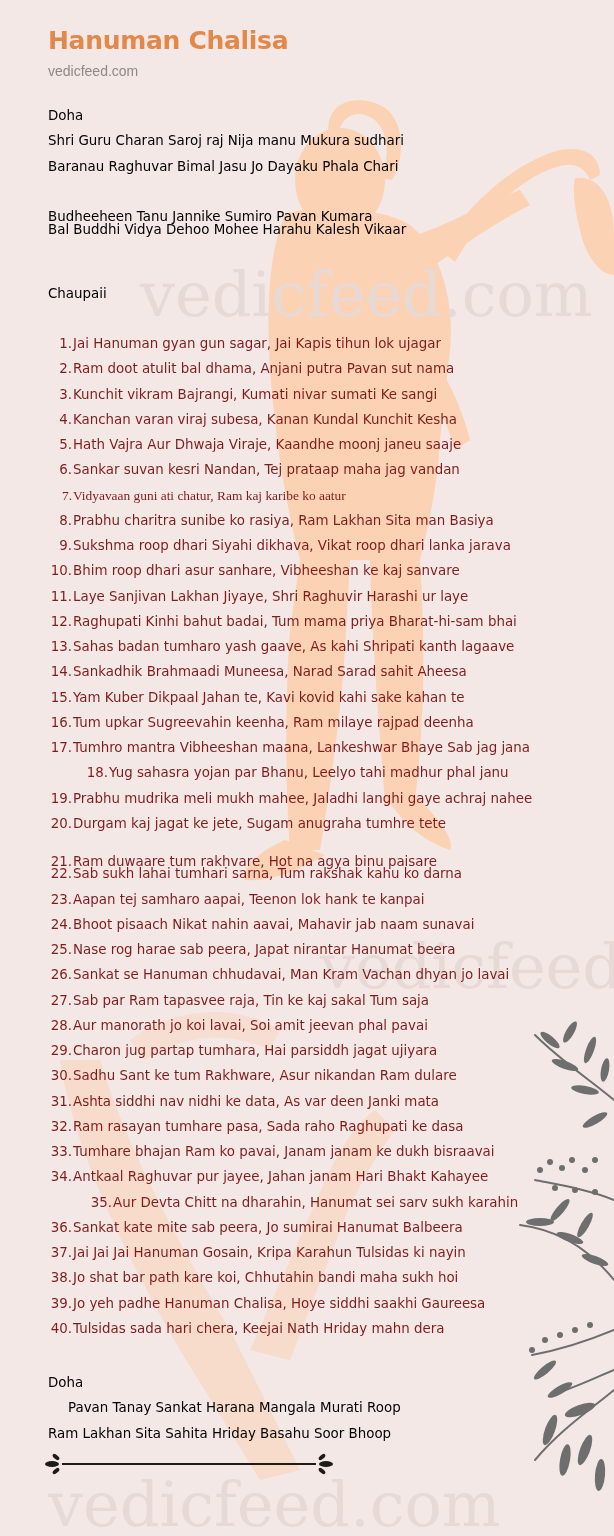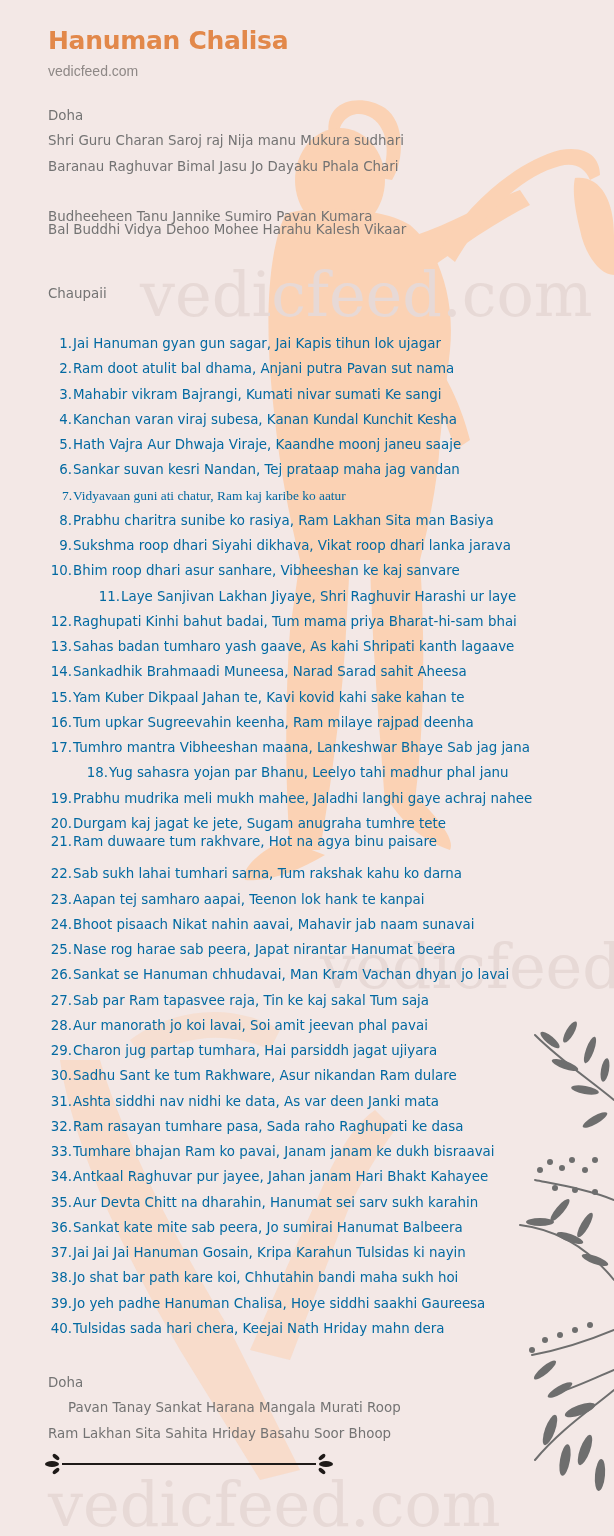--- a/index.html
+++ b/index.html
@@ -19,25 +19,25 @@
     position:absolute; left:48px; top:26px;
     font-family:"DejaVu Sans", sans-serif; font-weight:bold;
     font-size:25px; color:#e2884a; letter-spacing:-0.3px;
   }
   .subtitle {
     position:absolute; left:48px; top:63px;
     font-family:"Liberation Sans", sans-serif; font-size:14px; color:#8e8886;
   }
   .line {
     position:absolute; left:48px;
-    font-size:13.4px; line-height:18px; white-space:nowrap; color:#737373;
+    font-size:13.4px; line-height:18px; white-space:nowrap; color:#000000;
   }
   .verse {
     position:absolute; left:48px;
-    font-size:13.4px; line-height:18px; white-space:nowrap; color:#0369a1;
+    font-size:13.4px; line-height:18px; white-space:nowrap; color:#7f1d1d;
   }
   .verse .num { display:inline-block; width:24px; text-align:right; margin-right:1px; }
   .divider { position:absolute; left:44px; top:1452px; width:290px; height:24px; }
   .leaves { position:absolute; right:0; top:1010px; width:104px; height:490px; }
 </style>
 </head>
 <body>
 
 <svg class="bg-layer" viewBox="0 0 614 1536" xmlns="http://www.w3.org/2000/svg">
   <g fill="#fbd2b4">
@@ -125,53 +125,53 @@
 <div class="line" style="top:132px;">Shri Guru Charan Saroj raj Nija manu Mukura sudhari</div>
 <div class="line" style="top:158px;">Baranau Raghuvar Bimal Jasu Jo Dayaku Phala Chari</div>
 <div class="line" style="top:208px;">Budheeheen Tanu Jannike Sumiro Pavan Kumara</div>
 <div class="line" style="top:221px;">Bal Buddhi Vidya Dehoo Mohee Harahu Kalesh Vikaar</div>
 
 <div class="line" style="top:285px;">Chaupaii</div>
 
 <div id="verses">
     <div class="verse" style="top: 335px;"><span class="num">1.</span><span>Jai Hanuman gyan gun sagar, Jai Kapis tihun lok ujagar</span></div>
     <div class="verse" style="top: 360.25px;"><span class="num">2.</span><span>Ram doot atulit bal dhama, Anjani putra Pavan sut nama</span></div>
-    <div class="verse" style="top: 385.5px;"><span class="num">3.</span><span>Mahabir vikram Bajrangi, Kumati nivar sumati Ke sangi</span></div>
+    <div class="verse" style="top: 385.5px;"><span class="num">3.</span><span>Kunchit vikram Bajrangi, Kumati nivar sumati Ke sangi</span></div>
     <div class="verse" style="top: 410.75px;"><span class="num">4.</span><span>Kanchan varan viraj subesa, Kanan Kundal Kunchit Kesha</span></div>
     <div class="verse" style="top: 436px;"><span class="num">5.</span><span>Hath Vajra Aur Dhwaja Viraje, Kaandhe moonj janeu saaje</span></div>
     <div class="verse" style="top: 461.25px;"><span class="num">6.</span><span>Sankar suvan kesri Nandan, Tej prataap maha jag vandan</span></div>
     <div class="verse" style="top: 486.5px; font-family: Liberation Serif, serif;"><span class="num">7.</span><span>Vidyavaan guni ati chatur, Ram kaj karibe ko aatur</span></div>
     <div class="verse" style="top: 511.75px;"><span class="num">8.</span><span>Prabhu charitra sunibe ko rasiya, Ram Lakhan Sita man Basiya</span></div>
     <div class="verse" style="top: 537px;"><span class="num">9.</span><span>Sukshma roop dhari Siyahi dikhava, Vikat roop dhari lanka jarava</span></div>
     <div class="verse" style="top: 562.25px;"><span class="num">10.</span><span>Bhim roop dhari asur sanhare, Vibheeshan ke kaj sanvare</span></div>
-    <div class="verse" style="top: 587.5px; margin-left: 48px;"><span class="num">11.</span><span>Laye Sanjivan Lakhan Jiyaye, Shri Raghuvir Harashi ur laye</span></div>
+    <div class="verse" style="top: 587.5px;"><span class="num">11.</span><span>Laye Sanjivan Lakhan Jiyaye, Shri Raghuvir Harashi ur laye</span></div>
     <div class="verse" style="top: 612.75px;"><span class="num">12.</span><span>Raghupati Kinhi bahut badai, Tum mama priya Bharat-hi-sam bhai</span></div>
     <div class="verse" style="top: 638px;"><span class="num">13.</span><span>Sahas badan tumharo yash gaave, As kahi Shripati kanth lagaave</span></div>
     <div class="verse" style="top: 663.25px;"><span class="num">14.</span><span>Sankadhik Brahmaadi Muneesa, Narad Sarad sahit Aheesa</span></div>
     <div class="verse" style="top: 688.5px;"><span class="num">15.</span><span>Yam Kuber Dikpaal Jahan te, Kavi kovid kahi sake kahan te</span></div>
     <div class="verse" style="top: 713.75px;"><span class="num">16.</span><span>Tum upkar Sugreevahin keenha, Ram milaye rajpad deenha</span></div>
     <div class="verse" style="top: 739px;"><span class="num">17.</span><span>Tumhro mantra Vibheeshan maana, Lankeshwar Bhaye Sab jag jana</span></div>
     <div class="verse" style="top: 764.25px; margin-left: 36px;"><span class="num">18.</span><span>Yug sahasra yojan par Bhanu, Leelyo tahi madhur phal janu</span></div>
     <div class="verse" style="top: 789.5px;"><span class="num">19.</span><span>Prabhu mudrika meli mukh mahee, Jaladhi langhi gaye achraj nahee</span></div>
     <div class="verse" style="top: 814.75px;"><span class="num">20.</span><span>Durgam kaj jagat ke jete, Sugam anugraha tumhre tete</span></div>
-    <div class="verse" style="top: 833px;"><span class="num">21.</span><span>Ram duwaare tum rakhvare, Hot na agya binu paisare</span></div>
+    <div class="verse" style="top: 853px;"><span class="num">21.</span><span>Ram duwaare tum rakhvare, Hot na agya binu paisare</span></div>
     <div class="verse" style="top: 865.25px;"><span class="num">22.</span><span>Sab sukh lahai tumhari sarna, Tum rakshak kahu ko darna</span></div>
     <div class="verse" style="top: 890.5px;"><span class="num">23.</span><span>Aapan tej samharo aapai, Teenon lok hank te kanpai</span></div>
     <div class="verse" style="top: 915.75px;"><span class="num">24.</span><span>Bhoot pisaach Nikat nahin aavai, Mahavir jab naam sunavai</span></div>
     <div class="verse" style="top: 941px;"><span class="num">25.</span><span>Nase rog harae sab peera, Japat nirantar Hanumat beera</span></div>
     <div class="verse" style="top: 966.25px;"><span class="num">26.</span><span>Sankat se Hanuman chhudavai, Man Kram Vachan dhyan jo lavai</span></div>
     <div class="verse" style="top: 991.5px;"><span class="num">27.</span><span>Sab par Ram tapasvee raja, Tin ke kaj sakal Tum saja</span></div>
     <div class="verse" style="top: 1016.75px;"><span class="num">28.</span><span>Aur manorath jo koi lavai, Soi amit jeevan phal pavai</span></div>
     <div class="verse" style="top: 1042px;"><span class="num">29.</span><span>Charon jug partap tumhara, Hai parsiddh jagat ujiyara</span></div>
     <div class="verse" style="top: 1067.25px;"><span class="num">30.</span><span>Sadhu Sant ke tum Rakhware, Asur nikandan Ram dulare</span></div>
     <div class="verse" style="top: 1092.5px;"><span class="num">31.</span><span>Ashta siddhi nav nidhi ke data, As var deen Janki mata</span></div>
     <div class="verse" style="top: 1117.75px;"><span class="num">32.</span><span>Ram rasayan tumhare pasa, Sada raho Raghupati ke dasa</span></div>
     <div class="verse" style="top: 1143px;"><span class="num">33.</span><span>Tumhare bhajan Ram ko pavai, Janam janam ke dukh bisraavai</span></div>
     <div class="verse" style="top: 1168.25px;"><span class="num">34.</span><span>Antkaal Raghuvar pur jayee, Jahan janam Hari Bhakt Kahayee</span></div>
-    <div class="verse" style="top: 1193.5px;"><span class="num">35.</span><span>Aur Devta Chitt na dharahin, Hanumat sei sarv sukh karahin</span></div>
+    <div class="verse" style="top: 1193.5px; margin-left: 40px;"><span class="num">35.</span><span>Aur Devta Chitt na dharahin, Hanumat sei sarv sukh karahin</span></div>
     <div class="verse" style="top: 1218.75px;"><span class="num">36.</span><span>Sankat kate mite sab peera, Jo sumirai Hanumat Balbeera</span></div>
     <div class="verse" style="top: 1244px;"><span class="num">37.</span><span>Jai Jai Jai Hanuman Gosain, Kripa Karahun Tulsidas ki nayin</span></div>
     <div class="verse" style="top: 1269.25px;"><span class="num">38.</span><span>Jo shat bar path kare koi, Chhutahin bandi maha sukh hoi</span></div>
     <div class="verse" style="top: 1294.5px;"><span class="num">39.</span><span>Jo yeh padhe Hanuman Chalisa, Hoye siddhi saakhi Gaureesa</span></div>
     <div class="verse" style="top: 1319.75px;"><span class="num">40.</span><span>Tulsidas sada hari chera, Keejai Nath Hriday mahn dera</span></div>
   </div>
 
 <div class="line" style="top:1374px;">Doha</div>
 <div class="line" style="top:1399px;margin-left:20px;">Pavan Tanay Sankat Harana Mangala Murati Roop</div>
 <div class="line" style="top:1425px;">Ram Lakhan Sita Sahita Hriday Basahu Soor Bhoop</div>

